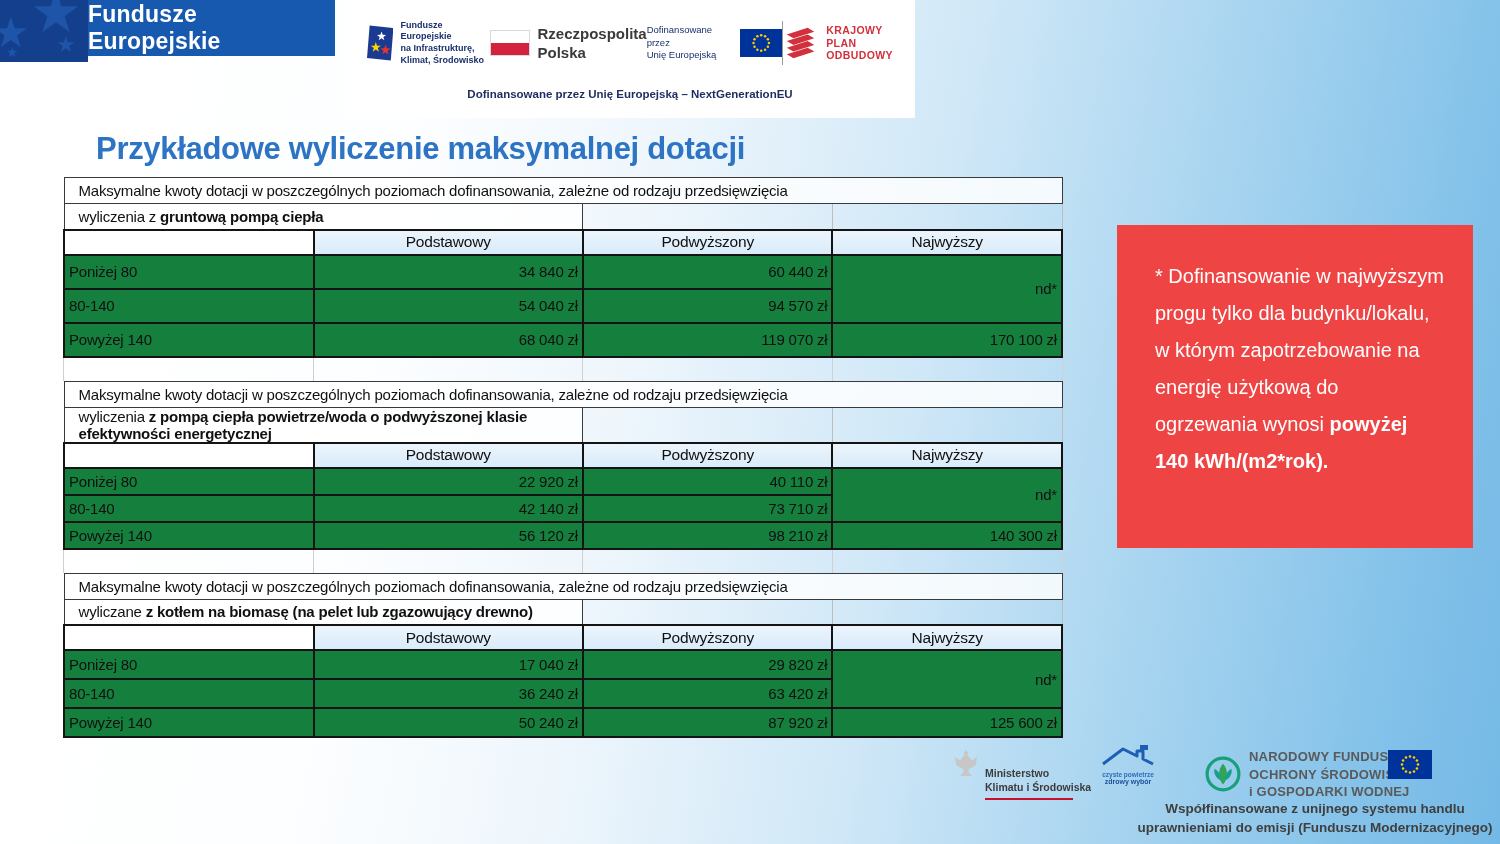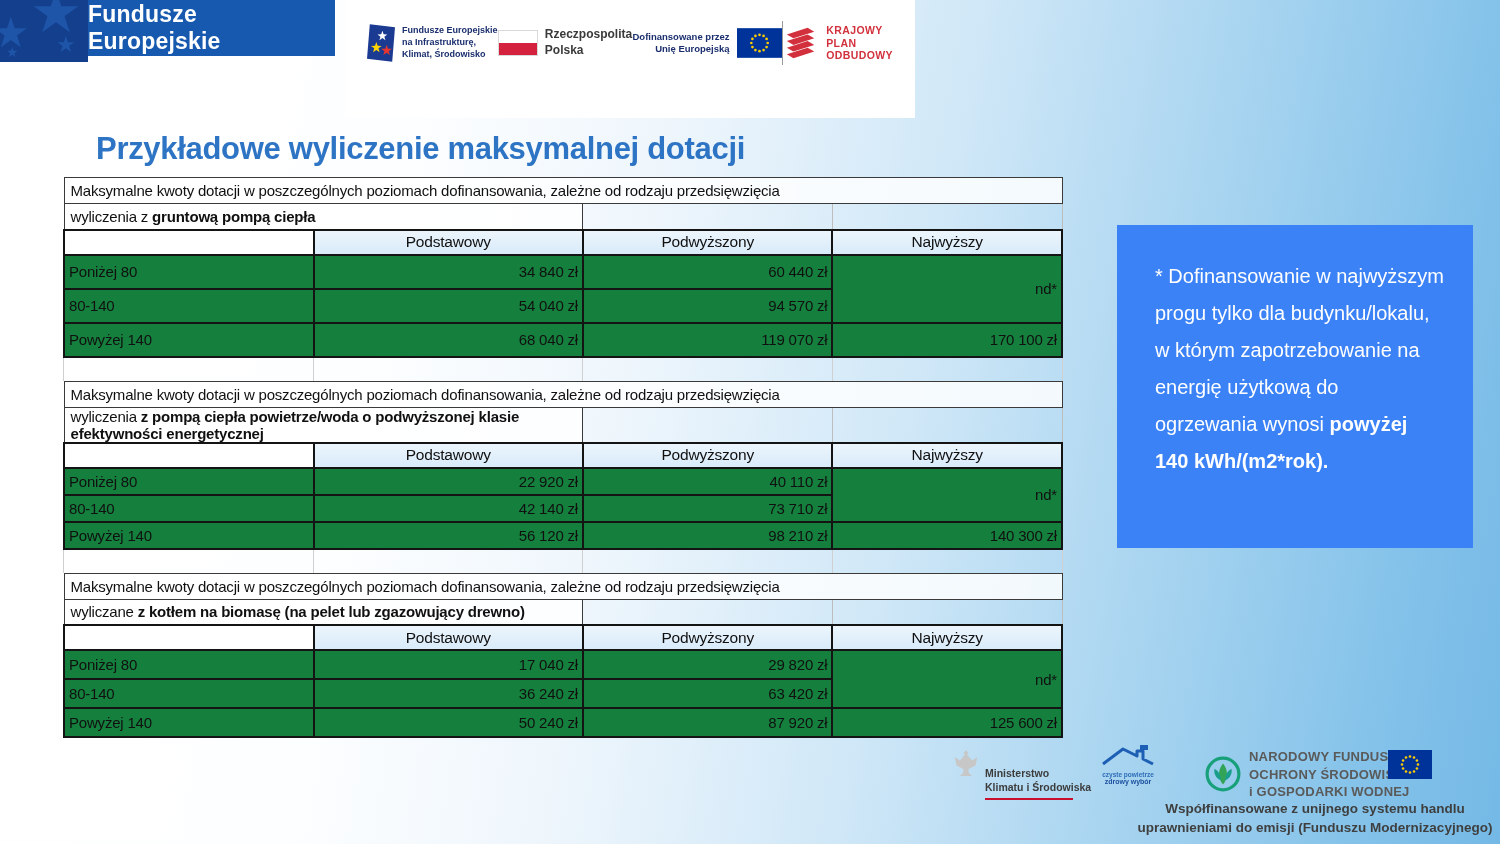--- a/index.html
+++ b/index.html
@@ -20,59 +20,59 @@
 
   
   .logo-strip { left:345px; top:0; width:570px; height:118px; background:#ffffff; }
   .logo-row { position:absolute; left:22px; top:14px; width:526px; height:58px;
     display:flex; align-items:center; justify-content:space-between; }
   .lgrp { display:flex; align-items:center; gap:7px; }
   .feniks-txt { font-size:9px; font-weight:bold; color:#1b2f6e; line-height:1.3; }
   .pl-flag { width:40px; height:26px; border:1px solid #d9d9d9; }
   .pl-flag .w { height:50%; background:#fff; }
   .pl-flag .r { height:50%; background:#d4213d; }
-  .pl-txt { font-size:12px; font-weight:bold; color:#3a3a3a; line-height:1.3; }
-  .eu-txt { font-size:9.5px; font-weight:bold; color:#1b2f6e; line-height:1.3; text-align:right; }
+  .pl-txt { font-size:15px; font-weight:bold; color:#3a3a3a; line-height:1.3; }
+  .eu-txt { font-size:9.5px; font-weight:normal; color:#1b2f6e; line-height:1.3; }
   .vdiv { width:1px; height:44px; background:#9a9a9a; }
   .kpo-txt { font-size:10.5px; font-weight:bold; color:#d2303c; line-height:1.2; letter-spacing:0.4px; }
   .funding-note { position:absolute; left:0; top:88px; width:100%; text-align:center;
     font-size:11.5px; font-weight:bold; color:#1e2c5e; }
 
   
   .page-title { left:96px; top:131px; font-size:31px; font-weight:bold; color:#2e74c4; letter-spacing:-0.3px; }
 
   
   .tables-wrap { left:63px; top:177px; width:1000px; }
   table.t { width:100%; border-collapse:collapse; table-layout:fixed;
     font-size:15px; color:#101010; letter-spacing:-0.2px; }
   table.t col:nth-child(1){width:25%;} table.t col:nth-child(2){width:27%;}
   table.t col:nth-child(3){width:25%;} table.t col:nth-child(4){width:23%;}
   table.t td { border:2px solid #141414; background:#15803d; height:34px; padding:0 4px; }
   table.t2x td { height:27px; }
   table.t3x td { height:29px; }
   tr.cap td { border:1px solid #3a3a3a; background:rgba(255,255,255,0.82);
-    height:26px; text-align:left; padding-left:6px; }
+    height:26px; text-align:left; padding-left:14px; }
   tr.cap td.fill { border:1px solid #bdbdbd; background:transparent; }
   tr.hdr td { text-align:center; font-size:15.5px;
     background:linear-gradient(180deg,#ecf5fc,#d9ebfa); height:25px; }
   tr.hdr td.empty { background:#fff; }
   td.lbl { text-align:left; padding-left:6px; }
   td.amt { text-align:right; padding-right:9px; }
   td.naj { background:linear-gradient(90deg,#e4f1fc,#cde6f8); vertical-align:middle; }
   td.white { background:#fff; }
   .spacer { height:23px;
     background:
       linear-gradient(#d0d0d0,#d0d0d0) 0 0/1px 100% no-repeat,
       linear-gradient(#d0d0d0,#d0d0d0) 25% 0/1px 100% no-repeat,
       linear-gradient(#d0d0d0,#d0d0d0) 52% 0/1px 100% no-repeat,
       linear-gradient(#d0d0d0,#d0d0d0) 77% 0/1px 100% no-repeat,
       linear-gradient(#d0d0d0,#d0d0d0) 100% 0/1px 100% no-repeat; }
 
   
-  .note-box { left:1117px; top:225px; width:356px; height:323px; background:#3b82f6;
+  .note-box { left:1117px; top:225px; width:356px; height:323px; background:#ef4444;
     color:#ffffff; font-size:20px; line-height:37px; padding:33px 28px 0 38px; }
   .note-box b { font-weight:bold; }
 
   
   .f-ministry { left:953px; top:747px; display:flex; gap:6px; align-items:flex-start; }
   .f-ministry .txt { font-size:10.5px; color:#3c3c3c; line-height:1.3; font-weight:bold;margin-top:20px; }
   .red-bar { width:88px; height:2px; background:#c8102e; margin-top:4px; }
   .f-czyste { left:1097px; top:744px; width:62px; text-align:center; }
   .f-czyste .l1 { font-size:6.5px; font-weight:bold; color:#2f6db8; margin-top:1px; }
   .f-czyste .l2 { font-size:7px; font-weight:bold; color:#1d4f9e; }
@@ -161,20 +161,21 @@
           <polygon points="4,30 26,23 33,27 11,34"></polygon>
         </g>
       </svg>
       <div class="kpo-txt">
         <div>KRAJOWY</div>
         <div>PLAN</div>
         <div>ODBUDOWY</div>
       </div>
     </div>
   </div>
+  <div class="funding-note">Dofinansowane przez Unię Europejską – NextGenerationEU</div>
 </div>
 
 <div class="abs page-title">Przykładowe wyliczenie maksymalnej dotacji</div>
 
 <div class="abs tables-wrap">
 
   <table class="t">
     <colgroup>
         <col>
         <col>

